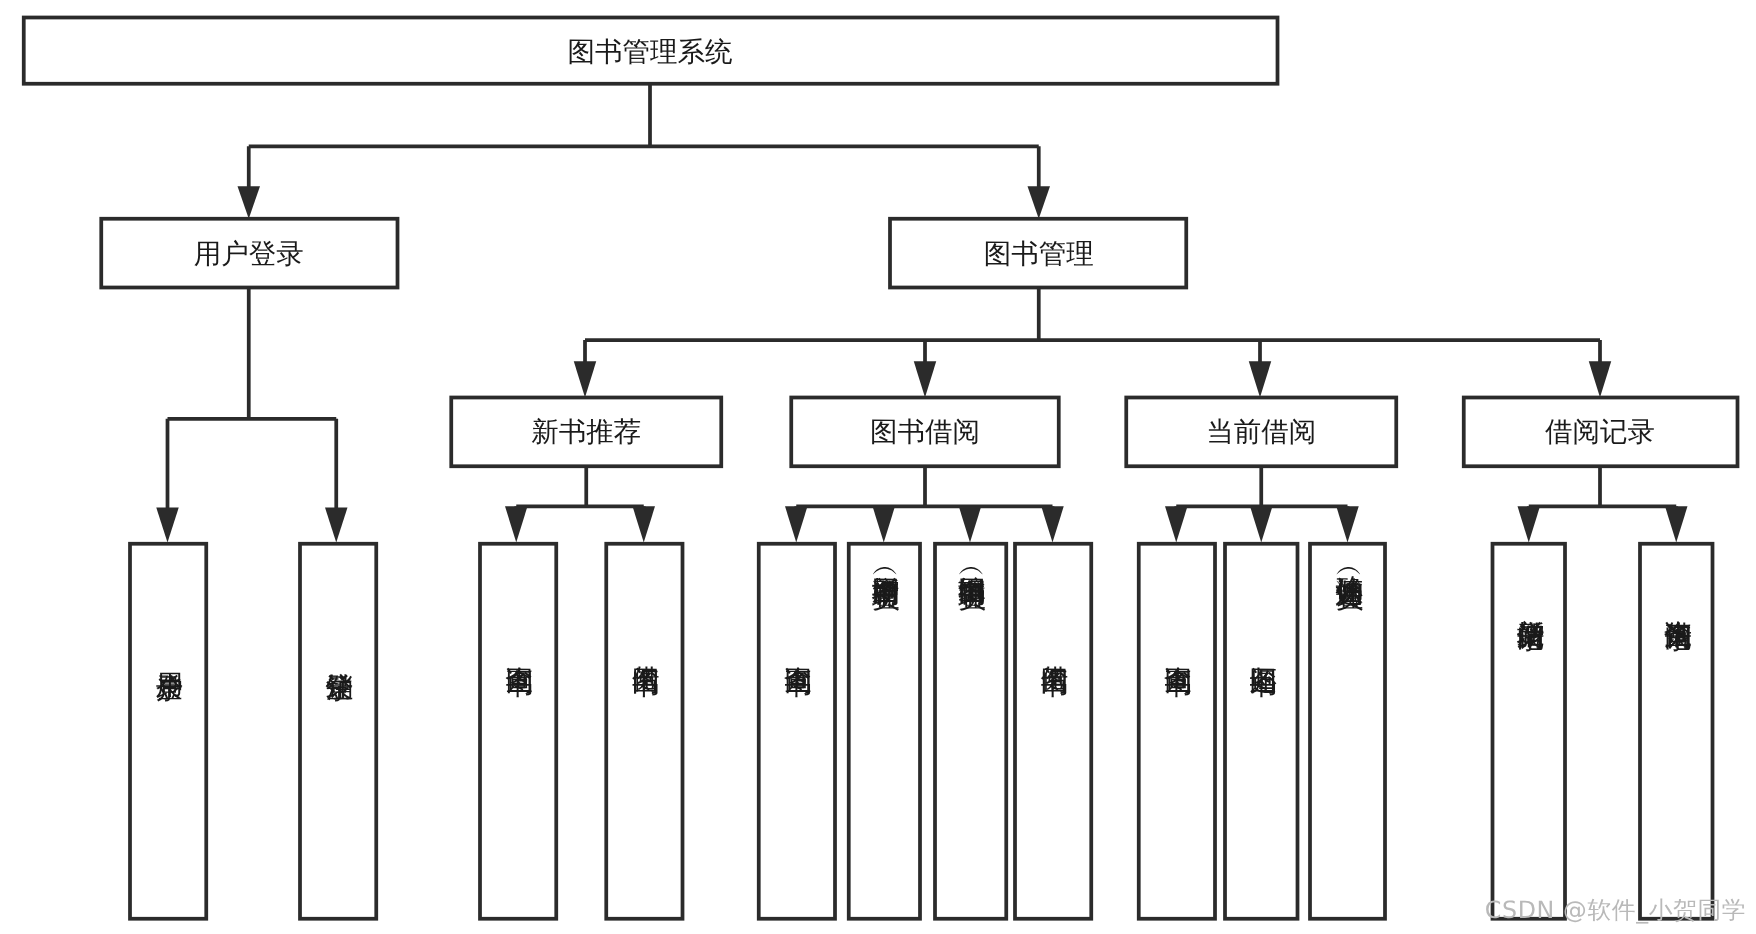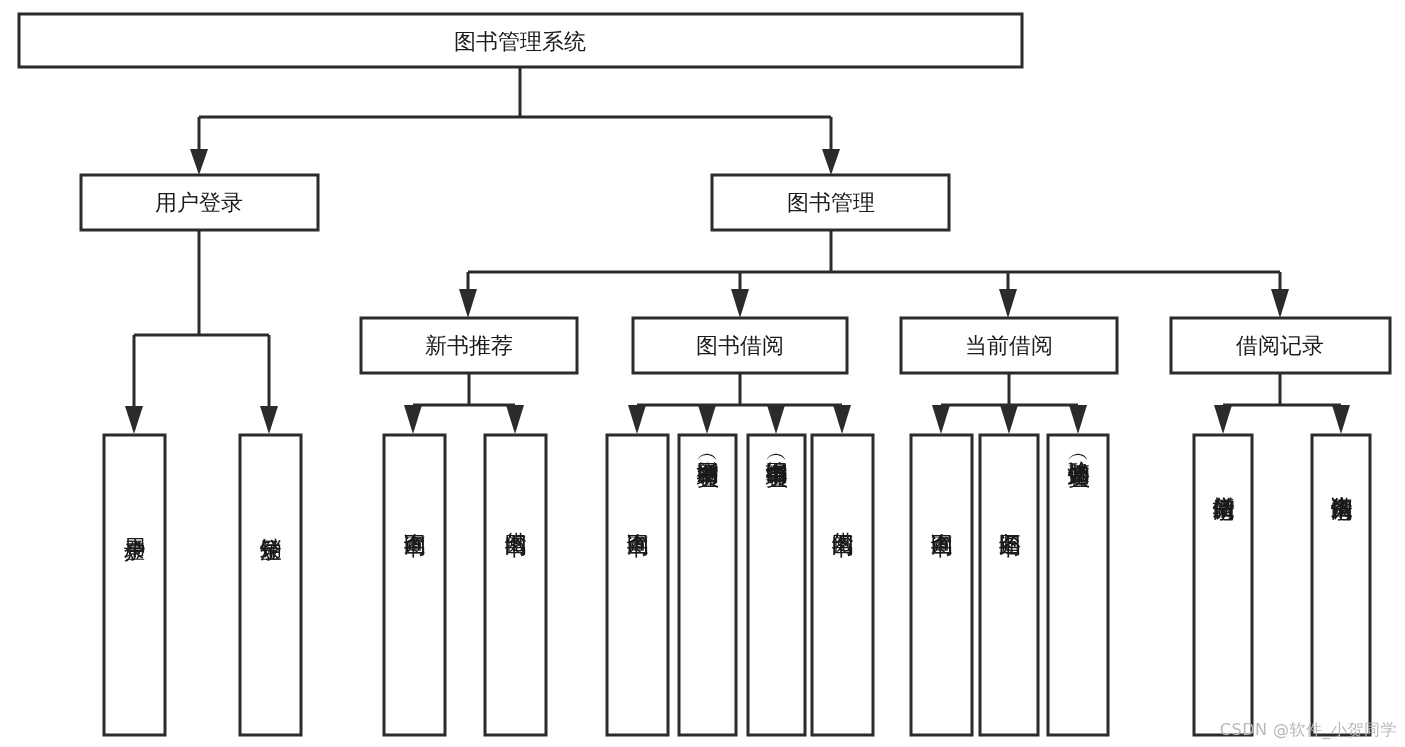--- a/index.html
+++ b/index.html
@@ -60,21 +60,21 @@
     text-align: center;
     white-space: nowrap;
     pointer-events: none;
     transform: translateX(-50%);
   }
   .watermark {
     position: absolute;
     right: 8px;
     bottom: 6px;
     font-family: "DejaVu Sans", "Liberation Sans", sans-serif;
-    font-size: 16px;
+    font-size: 19px;
     color: #b9b9b9;
     white-space: nowrap;
     letter-spacing: 0.5px;
   }
 </style>
 </head>
 <body>
 
 <div id="diagram-root">
 

